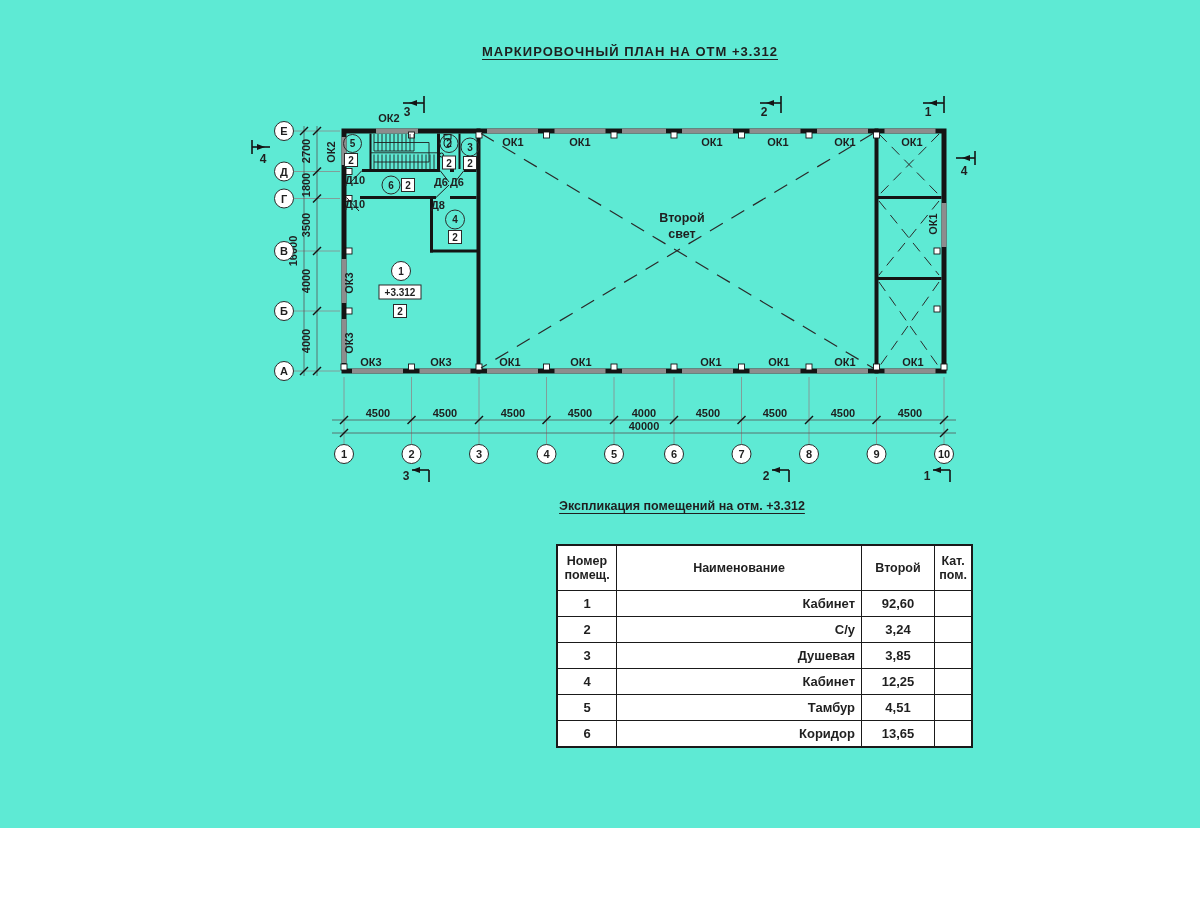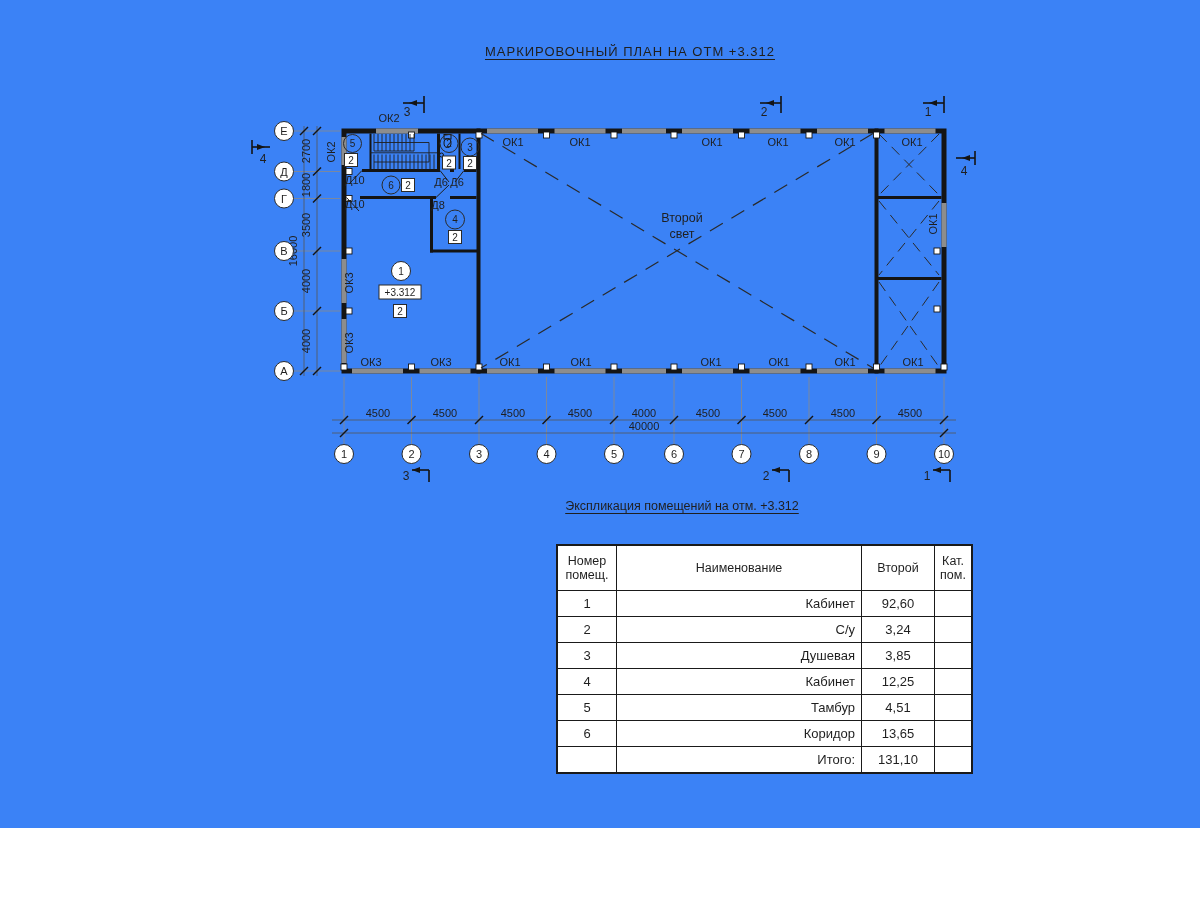--- a/index.html
+++ b/index.html
@@ -1,17 +1,17 @@
 <!DOCTYPE html>
 <html><head>
 <meta charset="utf-8">
 <style>
   html,body{margin:0;padding:0;background:#fff;}
-  #page{position:relative;width:1200px;height:828px;background:#3b82f6;overflow:hidden;
-        font-family:"Liberation Sans",sans-serif;color:#1f1f1f;}
+  #page{position:relative;width:1200px;height:828px;background:#5eead4;overflow:hidden;
+        font-family:"Liberation Sans",sans-serif;color:#1f1f1f;font-weight:bold;}
   .plan-title{position:absolute;left:450px;top:44px;width:360px;text-align:center;
         font-size:13px;letter-spacing:1px;text-decoration:underline;text-underline-offset:3px;}
   svg text{font-family:"Liberation Sans",sans-serif;fill:#1f1f1f;}
   .f11{font-size:11px;} .f10{font-size:10px;} .f12{font-size:12px;} .f13{font-size:12.5px;}
   .mid{text-anchor:middle;}
   .tbl-title{position:absolute;left:492px;top:499px;width:380px;text-align:center;
         font-size:12.5px;text-decoration:underline;text-underline-offset:3px;}
   .expl{position:absolute;left:524px;top:544px;border-collapse:collapse;
         font-size:13px;color:#1f1f1f;margin-left:32px;}
   .expl td{border:1.5px solid #1a1a1a;padding:0 6px;height:25px;background:#fff;}
@@ -426,22 +426,16 @@
       <td class="c-name">Тамбур</td>
       <td class="c-area">4,51</td>
       <td class="c-cat"></td>
     </tr>
     <tr>
       <td class="c-num">6</td>
       <td class="c-name">Коридор</td>
       <td class="c-area">13,65</td>
       <td class="c-cat"></td>
     </tr>
-    <tr>
-      <td class="c-num"></td>
-      <td class="c-name tot-label">Итого:</td>
-      <td class="c-area">131,10</td>
-      <td class="c-cat"></td>
-    </tr>
   </tbody>
     </table>
 
 </div>
 
 </body></html>

